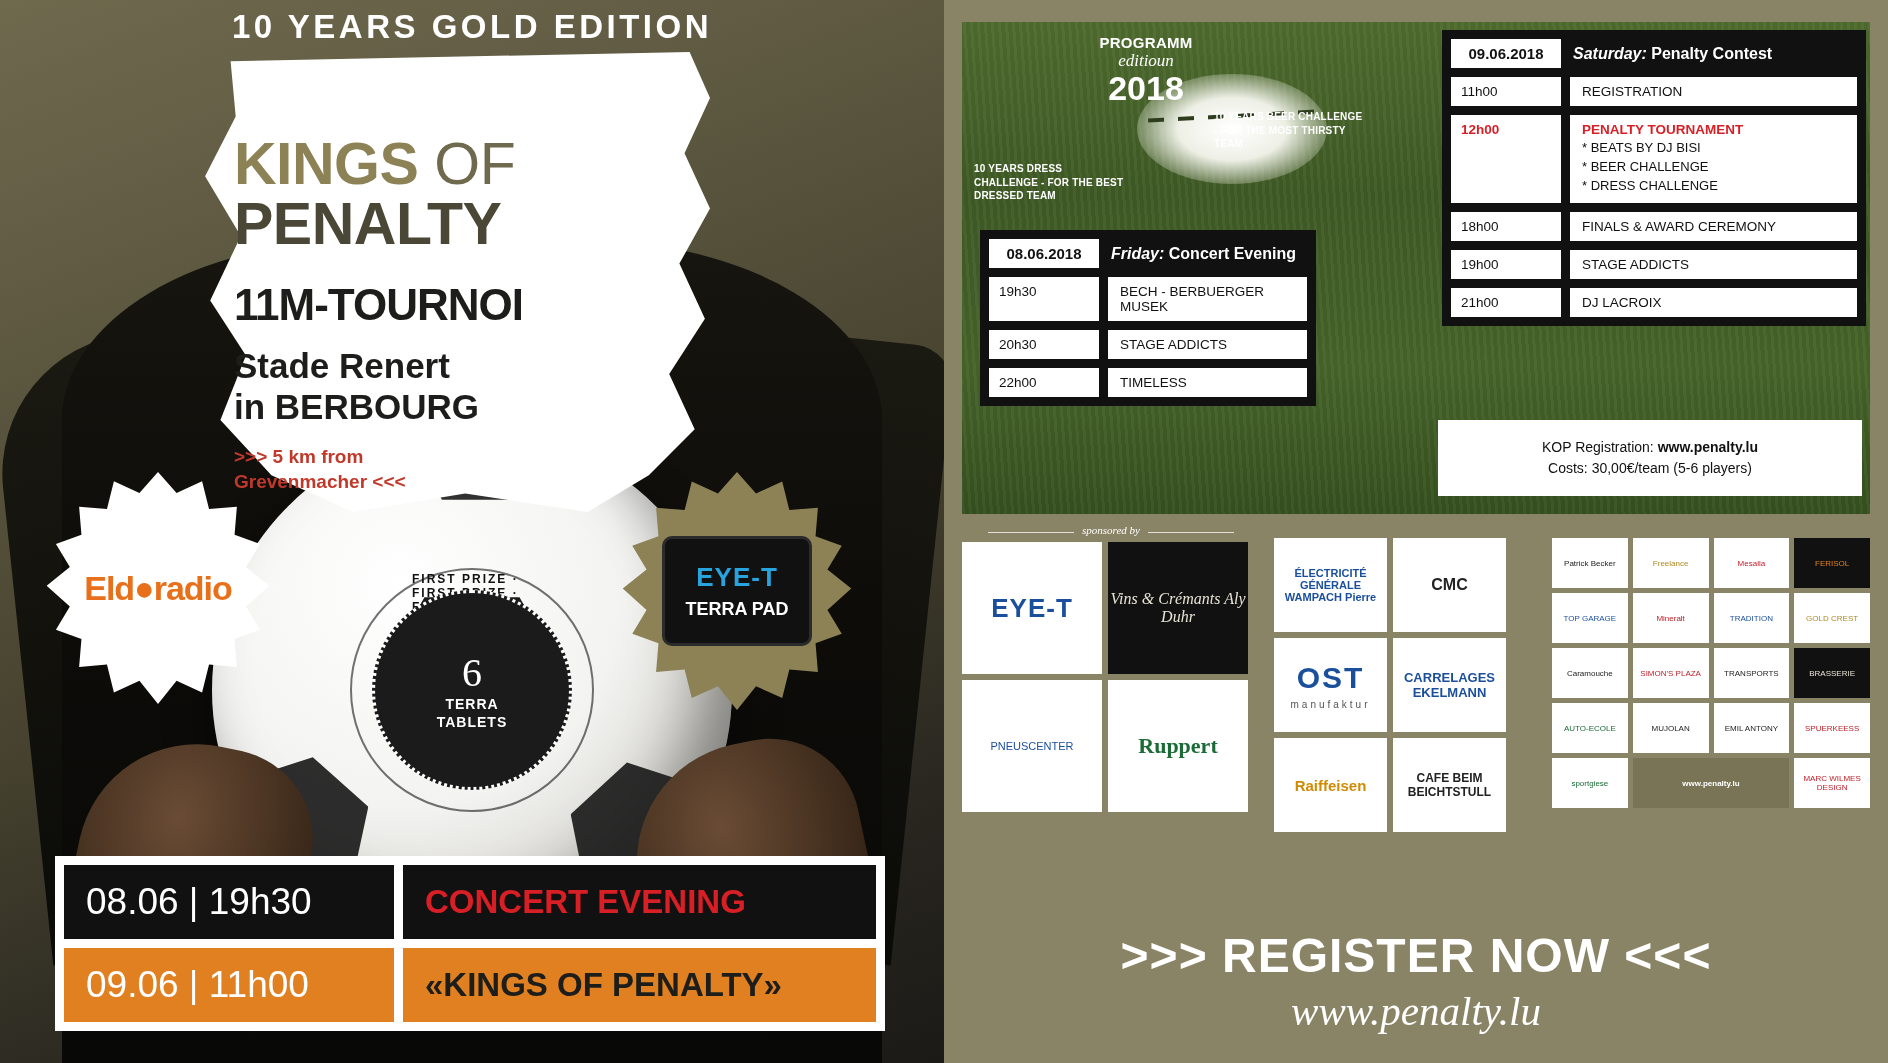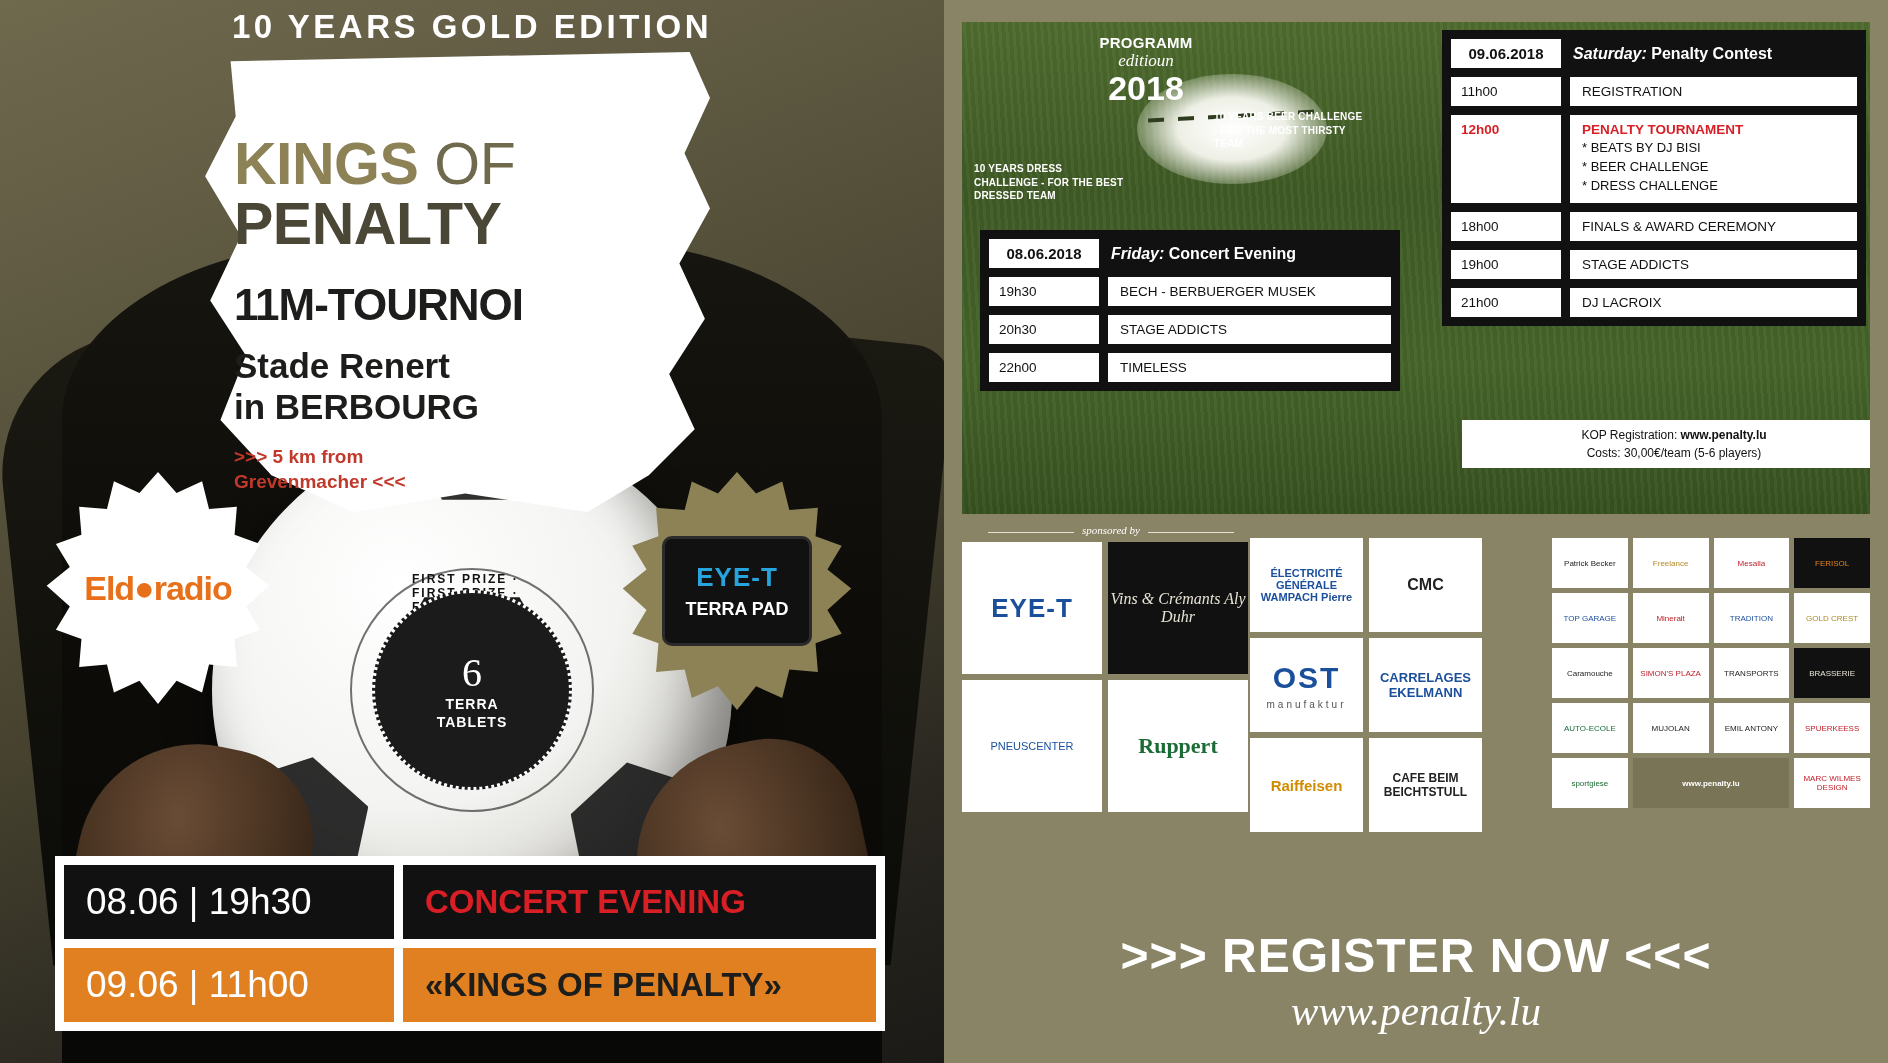--- a/index.html
+++ b/index.html
@@ -184,21 +184,21 @@
   .programm .p1 { font-size: 15px; font-weight: 700; letter-spacing: 0.3px; }
   .programm .p2 { font-size: 17px; font-style: italic; font-family: "Liberation Serif", serif; }
   .programm .p3 { font-size: 34px; font-weight: 700; line-height: 1; }
   .chal {
     position: absolute; color: #fff; font-size: 10px; font-weight: 700; line-height: 1.35; letter-spacing: 0.2px;
   }
   .chal-dress { left: 12px; top: 140px; width: 150px; }
   .chal-beer  { left: 252px; top: 88px; width: 150px; }
 
   .sched { position: absolute; background: #111; padding: 9px; }
-  .sched-fri { left: 18px; top: 208px; width: 420px; }
+  .sched-fri { left: 18px; top: 208px; width: 336px; }
   .sched-sat { left: 480px; top: 8px; width: 424px; }
   .sched-head { display: flex; align-items: center; gap: 12px; margin-bottom: 9px; }
   .sched-date {
     background: #fff; color: #111; font-size: 15px; font-weight: 700; padding: 6px 12px; min-width: 110px; text-align: center;
   }
   .sched-title { color: #fff; font-size: 16px; font-weight: 700; }
   .sched-title i { font-style: italic; font-weight: 700; }
   .sched-row { display: flex; gap: 9px; margin-bottom: 9px; }
   .sched-row:last-child { margin-bottom: 0; }
   .sr-time {
@@ -206,39 +206,39 @@
   }
   .sr-desc {
     flex: 1; background: #fff; color: #111; font-size: 13.5px; padding: 7px 12px;
   }
   .sr-desc.hl { color: #d81f26; font-weight: 700; }
   .sr-desc .sub { color: #111; font-weight: 400; font-size: 13px; line-height: 1.45; margin-top: 2px; }
   .sr-time.hl { color: #d81f26; font-weight: 700; }
   .sr-block { align-items: stretch; }
 
   .reg-box {
-    position: absolute; left: 500px; top: 398px; width: 424px; background: #fff;
-    text-align: center; padding: 6px 8px; font-size: 12px; color: #111; line-height: 1.5;
+    position: absolute; left: 476px; top: 398px; width: 424px; background: #fff;
+    text-align: center; padding: 17px 8px; font-size: 14px; color: #111; line-height: 1.5;
   }
   .reg-box b { font-weight: 700; }
 
   
   .sponsors { position: absolute; left: 18px; top: 530px; width: 908px; height: 300px; }
   .sp-label {
     position: absolute; left: 120px; top: -6px; font-size: 11px; font-style: italic;
     font-family: "Liberation Serif", serif; color: #fff;
   }
   .sp-label::before, .sp-label::after {
     content: ""; position: absolute; top: 8px; width: 86px; height: 1px; background: rgba(255,255,255,0.75);
   }
   .sp-label::before { left: -94px; }
   .sp-label::after { right: -94px; }
 
   .sp-colA { position: absolute; left: 0; top: 12px; width: 286px; }
-  .sp-colB { position: absolute; left: 288px; top: 8px; width: 232px; }
+  .sp-colB { position: absolute; left: 312px; top: 8px; width: 232px; }
   .sp-colC { position: absolute; left: 590px; top: 8px; width: 318px; }
 
   .tile {
     background: #fff; display: flex; align-items: center; justify-content: center;
     text-align: center; color: #222; overflow: hidden;
   }
   .gridA { display: grid; grid-template-columns: 1fr 1fr; gap: 6px; }
   .gridA .tile { height: 132px; }
   .gridB { display: grid; grid-template-columns: 1fr 1fr; gap: 6px; }
   .gridB .tile { height: 94px; }

